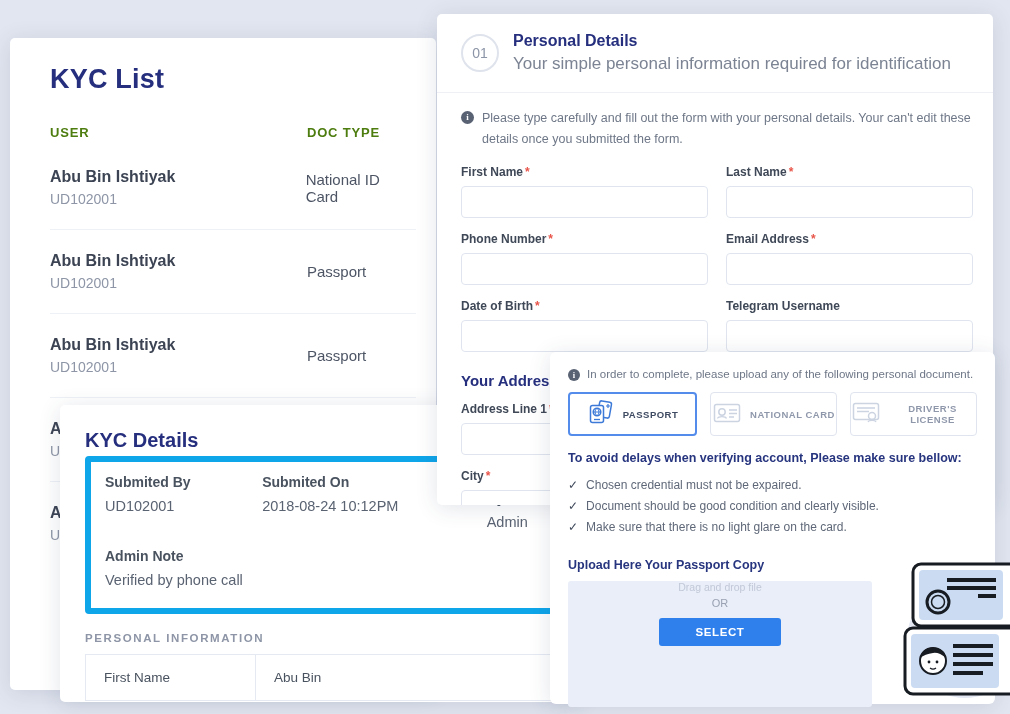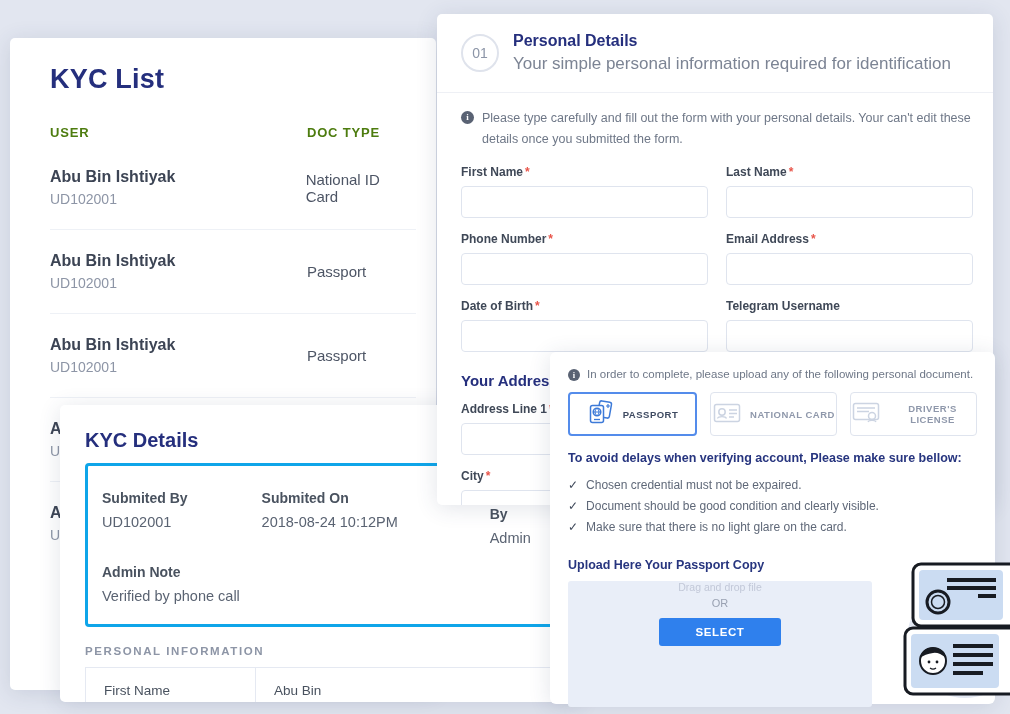--- a/index.html
+++ b/index.html
@@ -26,21 +26,21 @@
   .kyc-row { display:flex; padding:22px 0; border-bottom:1px solid #eef1f6; cursor:pointer; }
   .kyc-row:last-child { border-bottom:none; }
   .row-name { font-size:16px; font-weight:bold; color:#3c4454; }
   .row-id { font-size:14px; color:#8d95a6; margin-top:5px; }
   .row-doc { display:flex; align-items:center; font-size:15px; color:#4d5565; }
   .rows { margin-top:6px; }
 
   
   #kyc-details { left:60px; top:405px; width:520px; height:297px; z-index:2; padding:24px 0 0 25px; overflow:hidden; }
   #kyc-details h2 { font-size:20px; font-weight:bold; color:#252f7d; }
-  .meta-box { width:480px; border:3px solid #0ea5e9; border-radius:4px; margin-top:11px; padding:24px 14px 20px 14px; }
+  .meta-box { width:480px; border:6px solid #0ea5e9; border-radius:4px; margin-top:4px; padding:12px 14px 20px 14px; }
   .meta-grid { display:flex; }
   .meta-col1 { width:168px; }
   .meta-col2 { width:240px; }
   .meta-col3 { flex:1; }
   .meta-label { font-size:14px; font-weight:bold; color:#49525f; }
   .meta-value { font-size:14.5px; color:#5a6372; margin-top:8px; }
   .meta-note { margin-top:18px; }
   .section-label { margin-top:18px; font-size:11.5px; font-weight:bold; letter-spacing:1.6px; color:#8d95a6; }
   .info-table { margin-top:10px; width:480px; border:1px solid #e5e9f2; display:flex; }
   .info-cell { padding:15px 0 15px 18px; font-size:13.5px; color:#49525f; }

